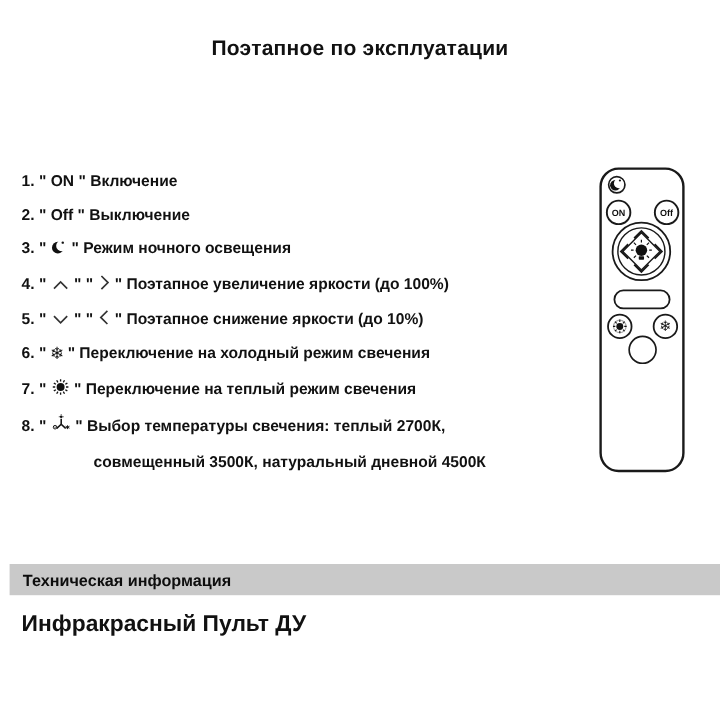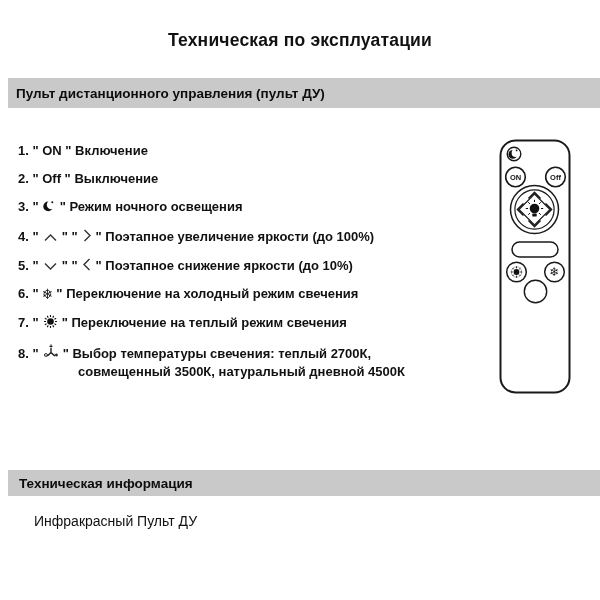--- a/index.html
+++ b/index.html
@@ -11,38 +11,35 @@
        font-size:13.5px;font-weight:bold;display:flex;align-items:center;
        padding-left:8px;box-sizing:border-box;color:#0d0d0d;}
   .bar1{top:78px;height:30px;}
   .bar2{top:470px;height:26px;padding-left:11px;}
   .list{position:absolute;left:18px;top:144px;margin:0;padding:0;list-style:none;
         font-size:13px;font-weight:bold;}
   .list li{margin-bottom:13px;line-height:14.5px;white-space:nowrap;}
   .ic{display:inline-block;vertical-align:-2px;margin:0 4px;}
   .glyph{font-family:"DejaVu Sans",sans-serif;font-size:14px;font-weight:normal;
          display:inline-block;margin:0 3px;vertical-align:-1px;}
-  .line2{margin-left:60px;margin-top:4px;}
-  .tech{position:absolute;left:34px;top:510px;font-size:14px;font-weight:normal;line-height:22px;}
+  .line2{margin-left:60px;margin-top:16px;}
+  .tech{position:absolute;left:18px;top:510px;font-size:19px;font-weight:bold;line-height:22px;}
   .remote{position:absolute;left:499px;top:139px;}
   svg{display:block;}
   .list svg{display:inline-block;}
   text{font-family:"Liberation Sans",sans-serif;}
   .flaketext{font-family:"DejaVu Sans",sans-serif;}
 </style>
 </head>
 <body>
 
 <div class="page">
 
-  <div class="title">Техническая по эксплуатации</div>
+  <div class="title">Поэтапное по эксплуатации</div>
 
-  <div class="bar bar1">
-    <span>Пульт дистанционного управления (пульт ДУ)</span>
-  </div>
 
   <ul class="list">
     <li>
       <span>1. " ON " Включение</span>
     </li>
     <li>
       <span>2. " Off " Выключение</span>
     </li>
     <li>
       <span>3. "</span><svg class="ic" width="13" height="14" viewBox="0 0 13 14">

